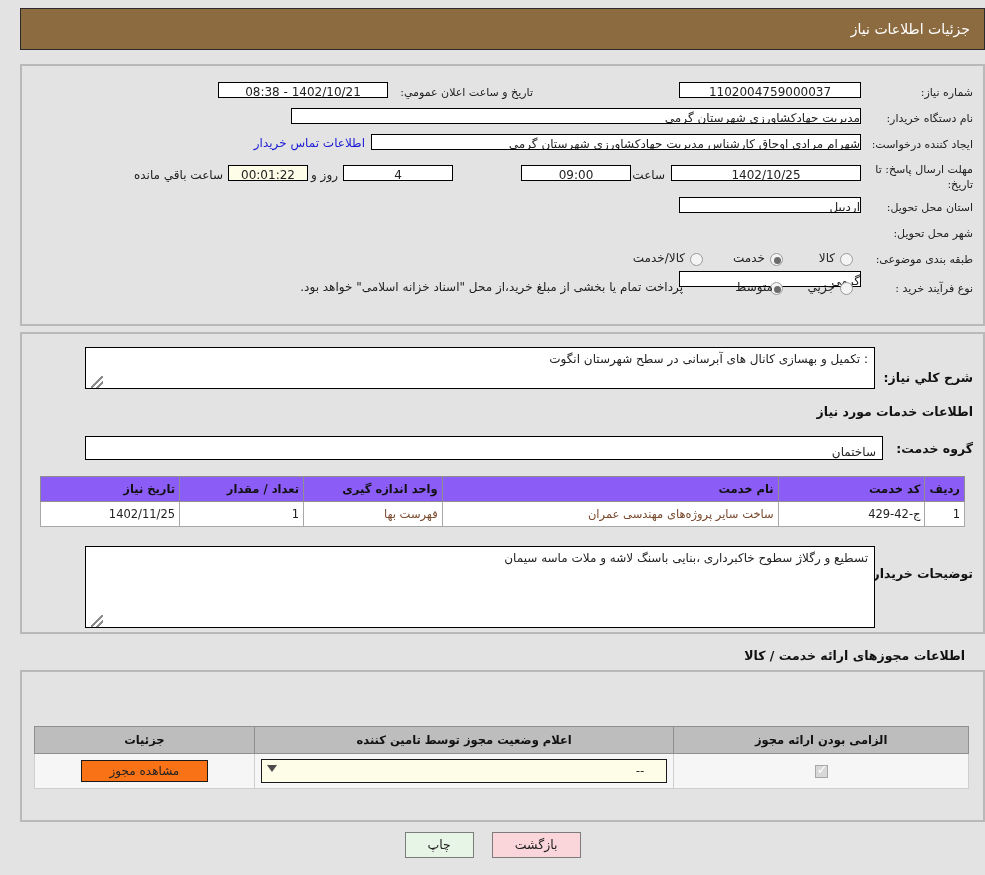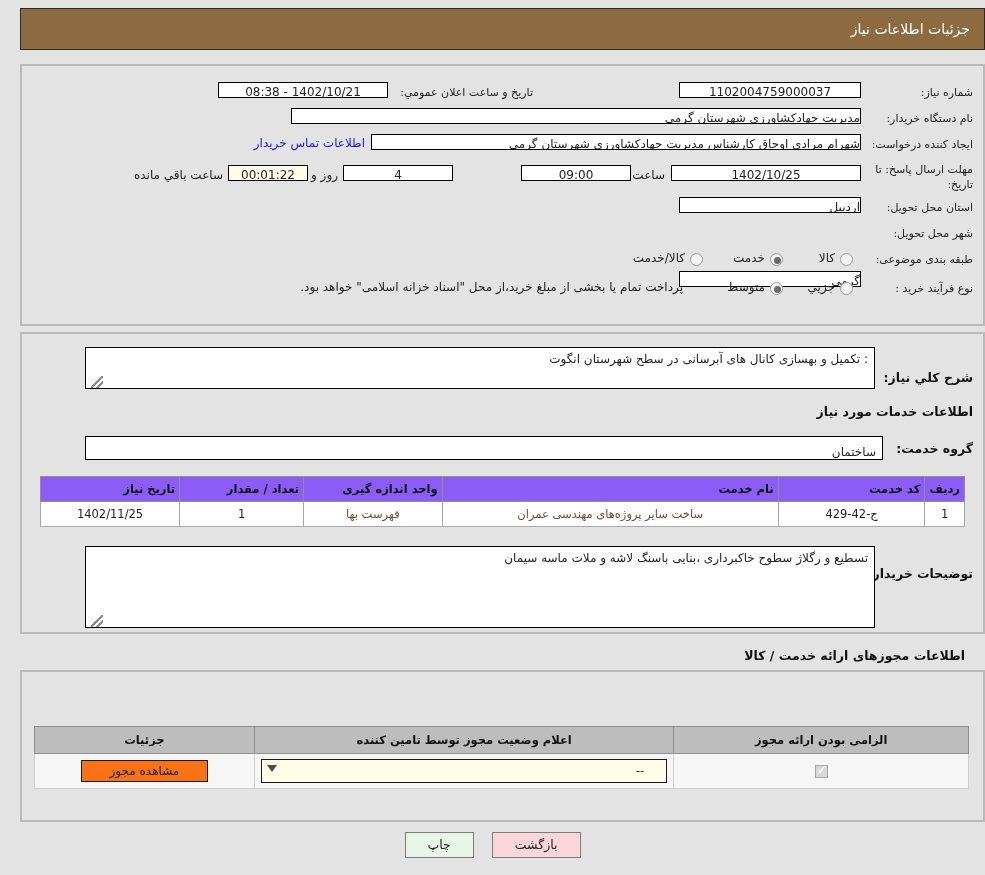--- a/index.html
+++ b/index.html
@@ -115,21 +115,21 @@
   table.grid {
     position: absolute; border-collapse: collapse; font-size: 12px;
     background: #ffffff;
   }
   table.grid th {
     background: #8b5cf6; border: 1px solid #8f8f8f; font-weight: bold;
     color: #111; padding: 5px 4px; text-align: right; font-size: 11.5px;
   }
   table.grid td {
     background: #ffffff; border: 1px solid #a8a8a8; color: #7a4a2e;
-    padding: 5px 4px; text-align: center; font-size: 11.5px;
+    padding: 5px 4px; text-align: right; font-size: 11.5px;
   }
   table.grid td.dark { color: #222; }
 
   
   table.lic { position: absolute; border-collapse: collapse; font-size: 12px; }
   table.lic th {
     background: #bdbdbd; border: 1px solid #8f8f8f; font-weight: bold;
     color: #111; padding: 6px 4px; text-align: center; font-size: 11.5px;
   }
   table.lic td {
@@ -230,21 +230,21 @@
     <div class="plaintext" style="right:148px; top:185px;">کالا</div>
     <div class="radio sel" style="right:200px; top:187px;"></div>
     <div class="plaintext" style="right:218px; top:185px;">خدمت</div>
     <div class="radio" style="right:280px; top:187px;"></div>
     <div class="plaintext" style="right:298px; top:185px;">کالا/خدمت</div>
 
     <div class="lbl" style="right:10px; top:215px; width:105px;">نوع فرآیند خرید :</div>
     <div class="radio" style="right:130px; top:216px;"></div>
     <div class="plaintext" style="right:148px; top:214px;">جزیي</div>
     <div class="radio sel" style="right:200px; top:216px;"></div>
-    <div class="plaintext" style="right:218px; top:214px;font-family:Liberation Serif, serif;">متوسط</div>
+    <div class="plaintext" style="right:210px; top:214px;">متوسط</div>
     <div class="plaintext" style="right:300px; top:214px;">پرداخت تمام یا بخشی از مبلغ خرید،از محل "اسناد خزانه اسلامی" خواهد بود.</div>
   </div>
 
   <div class="panel" id="panel-mid">
 
     <div class="sec-title" style="right:10px; top:20px;margin-top:16px;">شرح کلي نیاز:</div>
     <div class="ta" style="right:108px; top:13px; width:790px; height:42px;">:  تکمیل و بهسازی کانال های آبرسانی در سطح شهرستان انگوت</div>
     <div class="ta-grip" style="right:880px; top:42px;"></div>
 
     <div class="sec-title" style="right:10px; top:70px;">اطلاعات خدمات مورد نیاز</div>

